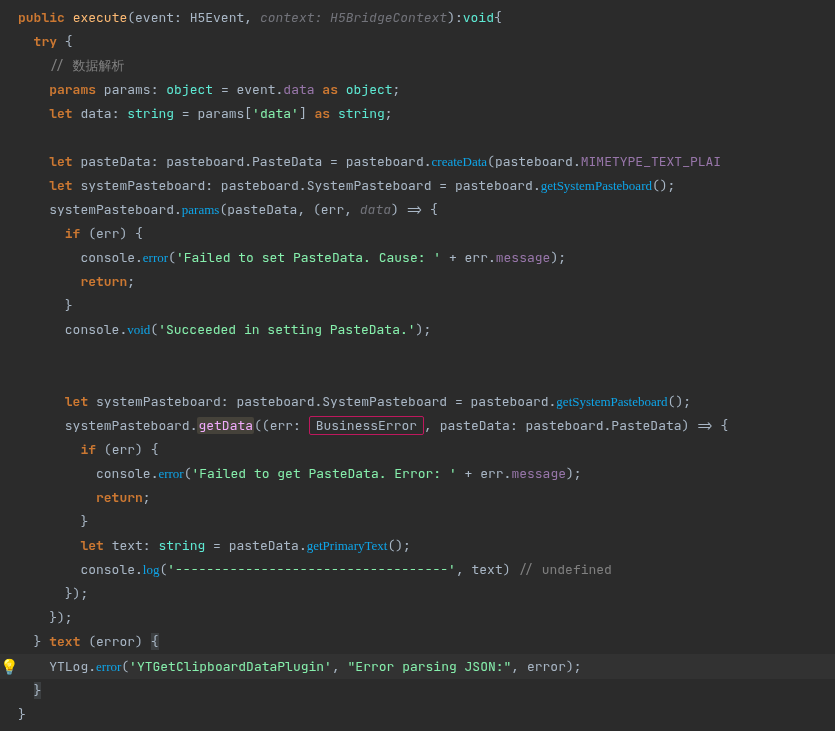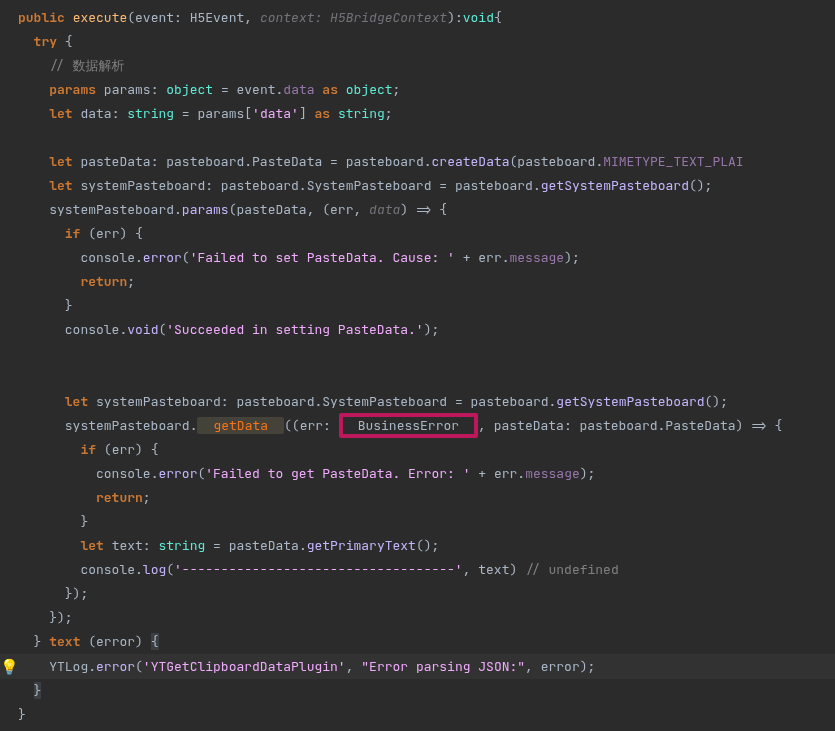--- a/index.html
+++ b/index.html
@@ -27,29 +27,29 @@
   .bulb {
     color: #f0a732;
     font-size: 15px;
     position: relative;
     top: 1px;
   }
   
   .kw   { color: #cc7832; font-weight: bold; }           
   .type { color: #5eead4; }           
   .cls  { color: #a9b7c6; }           
-  .fn   { color: #c4b5fd; }           
+  .fn   { color: #0ea5e9; font-family: Liberation Serif, serif; }           
   .decl { color: #fdba74; }
   .prop { color: #9876aa; }           
-  .str  { color: #f0abfc; }
+  .str  { color: #86efac; }
   .cmt  { color: #808080; }
   .punc { color: #a9b7c6; }
   .param{ color: #72737a; font-style: italic; }           
-  .hl-y { background:#45423a; color:#f97316; padding:0 16px; border-radius:2px;}
-  .hl-box { border:4px solid #be185d; padding:0 15px; border-radius:2px;}
+  .hl-y { background:#45423a; color:#f0abfc; padding:0 1px; border-radius:2px;}
+  .hl-box { border:1px solid #be185d; padding:0 6px; border-radius:2px;}
   .line-hl { background:#323232; display:inline-block; width:100%;}
   .brace-hl { background:#3c3f41; }
 </style>
 </head>
 <body>
 
 <pre class="code"><span class="gutter"> </span><span class="kw">public</span> <span class="decl">execute</span><span class="punc">(</span><span>event</span><span class="punc">: </span><span class="cls">H5Event</span><span class="punc">, </span><span class="param">context</span><span class="param">: </span><span class="param">H5BridgeContext</span><span class="punc">):</span><span class="type">void</span><span class="punc">{</span>
 <span class="gutter"> </span>  <span class="kw">try</span> <span class="punc">{</span>
 <span class="gutter"> </span>    <span class="cmt">// 数据解析</span>
 <span class="gutter"> </span>    <span class="kw">params</span> <span>params</span><span class="punc">: </span><span class="type">object</span> <span class="punc">=</span> <span>event</span><span class="punc">.</span><span class="prop">data</span> <span class="kw">as</span> <span class="type">object</span><span class="punc">;</span>

